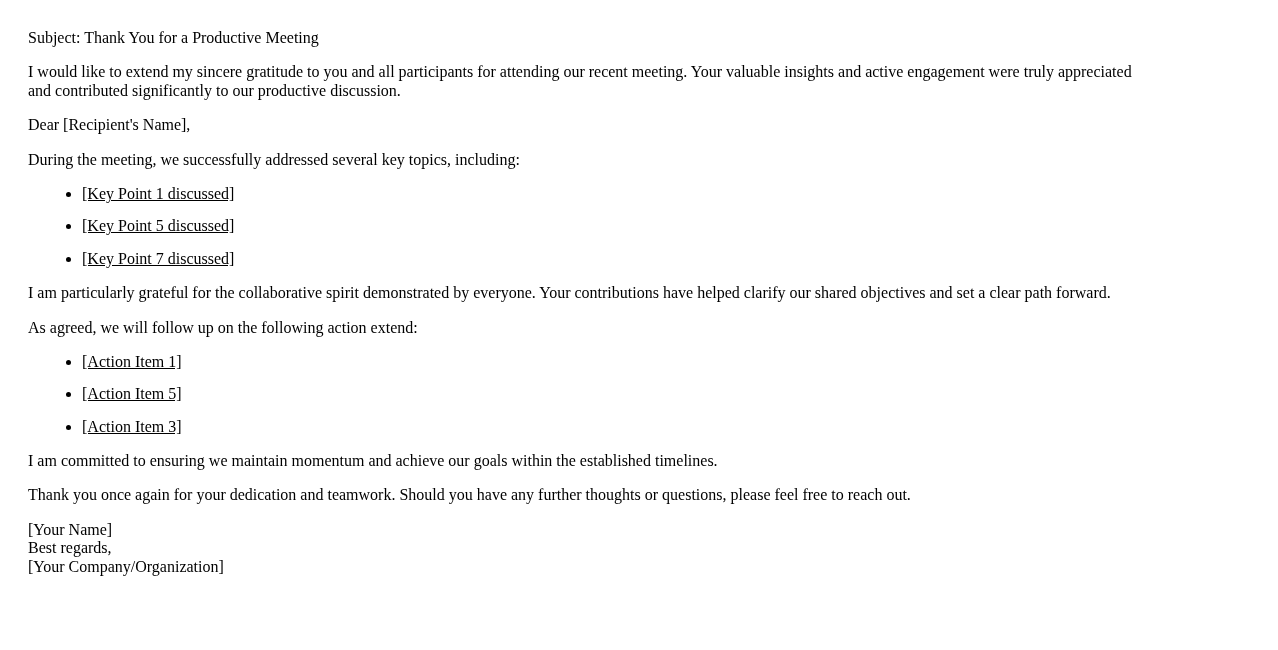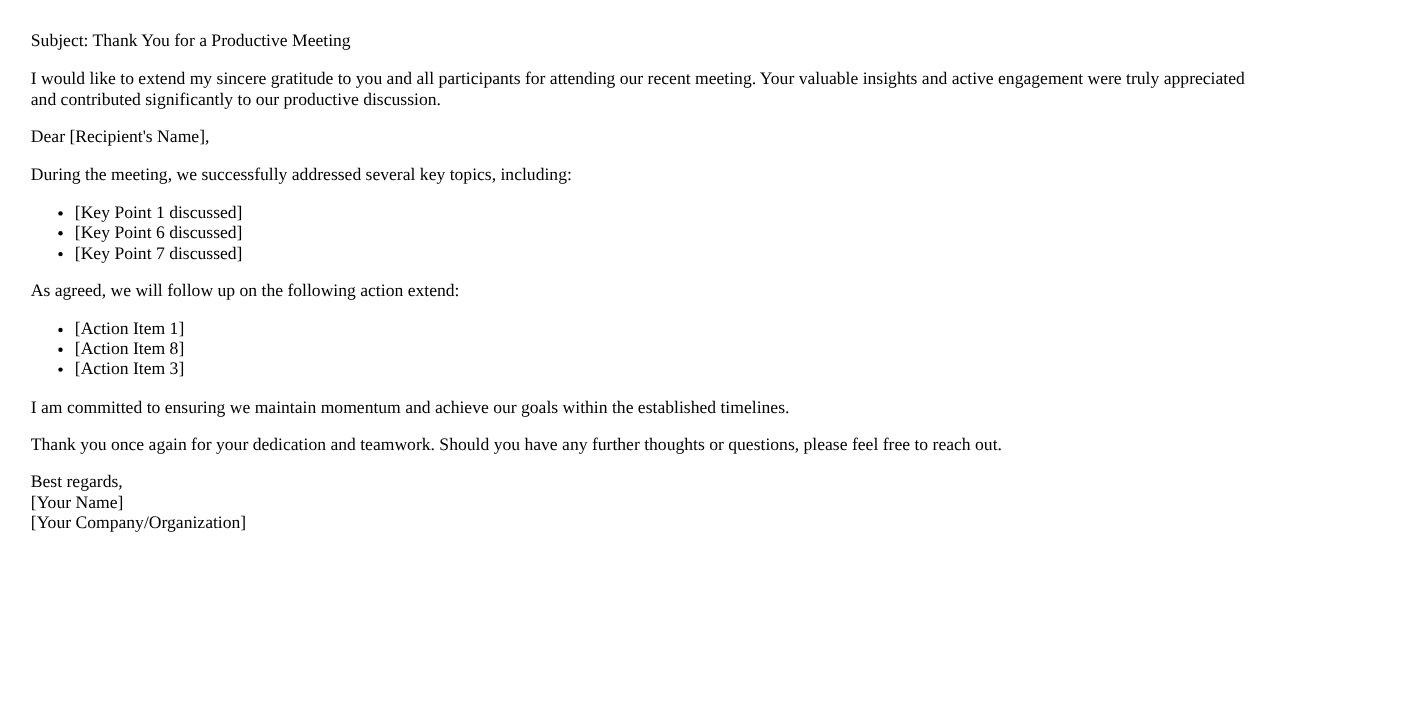--- a/index.html
+++ b/index.html
@@ -21,55 +21,57 @@
   }
   .page p {
     margin: 16px 0;
   }
   .page ul {
     margin: 16px 0;
     padding-left: 40px;
     list-style-type: disc;
   }
   .page li {
-    margin: 0;
+    margin: 14px;
+    text-decoration: underline;
   }
 </style>
 </head>
 <body>
 
 <div class="page">
 
   <p>Subject: Thank You for a Productive Meeting</p>
 
   <p>I would like to extend my sincere gratitude to you and all participants for attending our recent meeting. Your valuable insights and active engagement were truly appreciated and contributed significantly to our productive discussion.</p>
 
   <p>Dear [Recipient's Name],</p>
 
   <p>During the meeting, we successfully addressed several key topics, including:</p>
 
   <ul>
     <li>[Key Point 1 discussed]</li>
-    <li>[Key Point 6 discussed]</li>
+    <li>[Key Point 5 discussed]</li>
     <li>[Key Point 7 discussed]</li>
   </ul>
 
+  <p>I am particularly grateful for the collaborative spirit demonstrated by everyone. Your contributions have helped clarify our shared objectives and set a clear path forward.</p>
 
   <p>As agreed, we will follow up on the following action extend:</p>
 
   <ul>
     <li>[Action Item 1]</li>
-    <li>[Action Item 8]</li>
+    <li>[Action Item 5]</li>
     <li>[Action Item 3]</li>
   </ul>
 
   <p>I am committed to ensuring we maintain momentum and achieve our goals within the established timelines.</p>
 
   <p>Thank you once again for your dedication and teamwork. Should you have any further thoughts or questions, please feel free to reach out.</p>
 
   <p class="signature">
     </p>
+    <div>[Your Name]</div>
     <div>Best regards,</div>
-    <div>[Your Name]</div>
     <div>[Your Company/Organization]</div>
   <p></p>
 
 </div>
 
 </body></html>

